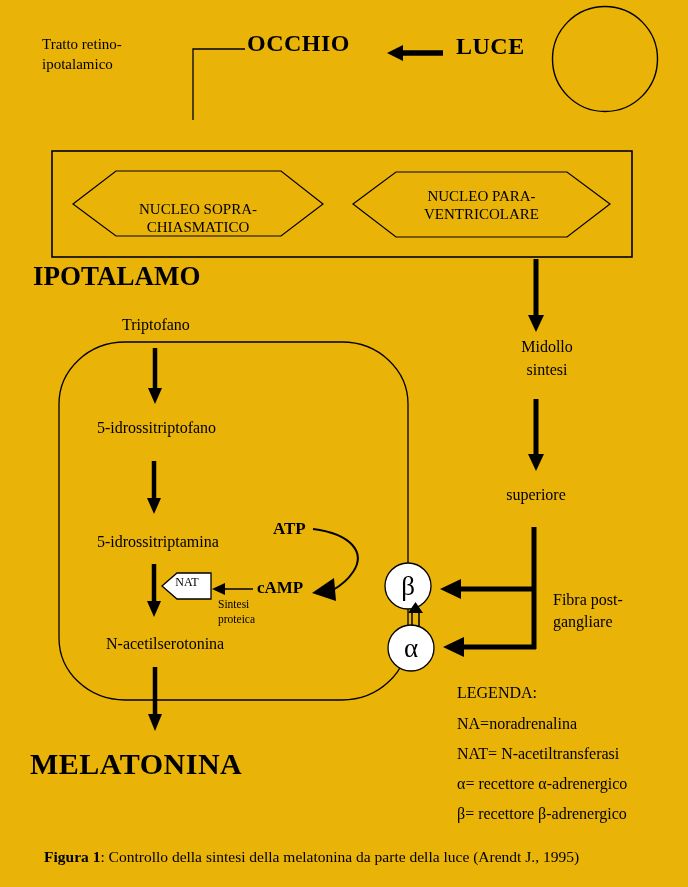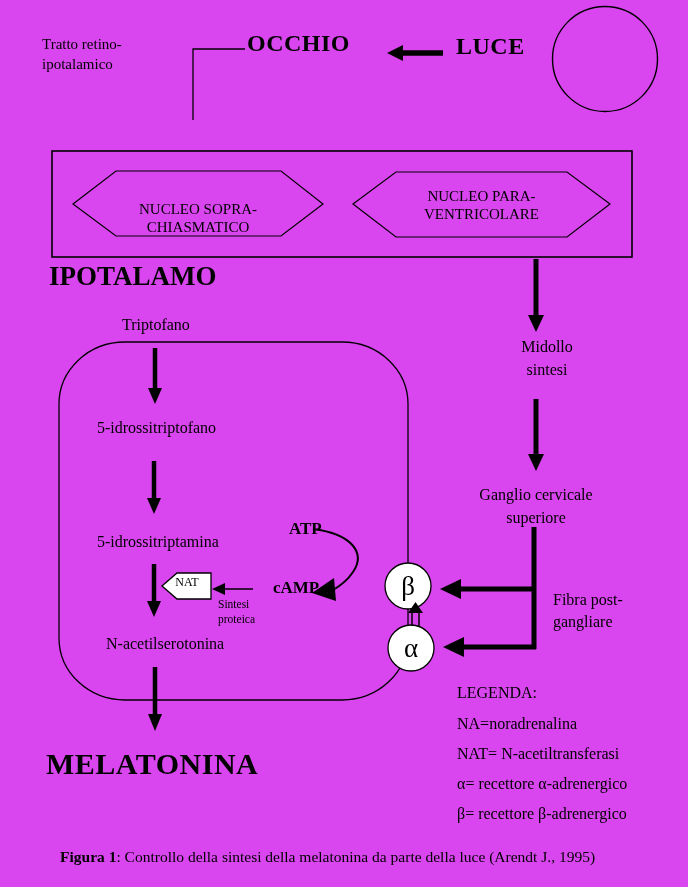--- a/index.html
+++ b/index.html
@@ -1,20 +1,20 @@
 <!DOCTYPE html>
 <html><head>
 <meta charset="utf-8">
 <style>
   html,body{margin:0;padding:0;background:#fff;}
-  #page{position:relative;width:688px;height:887px;background:#d946ef;
+  #page{position:relative;width:688px;height:887px;background:#eab308;
         font-family:"Liberation Serif","DejaVu Serif",serif;color:#000;overflow:hidden;}
   #diagram-svg{position:absolute;left:0;top:0;z-index:1;}
   .txt{position:absolute;z-index:2;white-space:nowrap;}
-  .b{font-weight:bold;margin-left:16px;}
+  .b{font-weight:bold;}
   .center{text-align:center;}
   .hexlabel{display:flex;flex-direction:column;align-items:center;justify-content:flex-end;
             line-height:18px;font-size:15px;}
   .big{font-size:24px;font-weight:bold;letter-spacing:.5px;text-align:center;}
   .node{font-size:16px;}
   .small{font-size:11.5px;line-height:14.5px;}
   .greek{position:absolute;z-index:3;display:flex;align-items:center;justify-content:center;
          font-size:27px;}
   .legend-item{position:absolute;z-index:2;font-size:16px;white-space:nowrap;}
 </style>
@@ -127,21 +127,20 @@
     <div>proteica</div>
   </div>
   <div class="txt node" style="left:106px;top:635px;">N-acetilserotonina</div>
   <div class="txt b" style="left:30px;top:747px;font-size:30px;letter-spacing:.5px;">MELATONINA</div>
 
   <div class="txt node center" style="left:497px;top:335px;width:100px;line-height:23px;">
     <div>Midollo</div>
     <div>sintesi</div>
   </div>
   <div class="txt node center" style="left:461px;top:483px;width:150px;line-height:23px;">
-    <div>Ganglio cervicale</div>
     <div>superiore</div>
   </div>
   <div class="greek" style="left:385px;top:563px;width:46px;height:46px;">β</div>
   <div class="greek" style="left:388px;top:626px;width:46px;height:44px;">α</div>
   <div class="txt node" style="left:553px;top:589px;line-height:22px;">
     <div>Fibra post-</div>
     <div>gangliare</div>
   </div>
 
   <div class="legend-item" style="left:457px;top:684px;">LEGENDA:</div>

